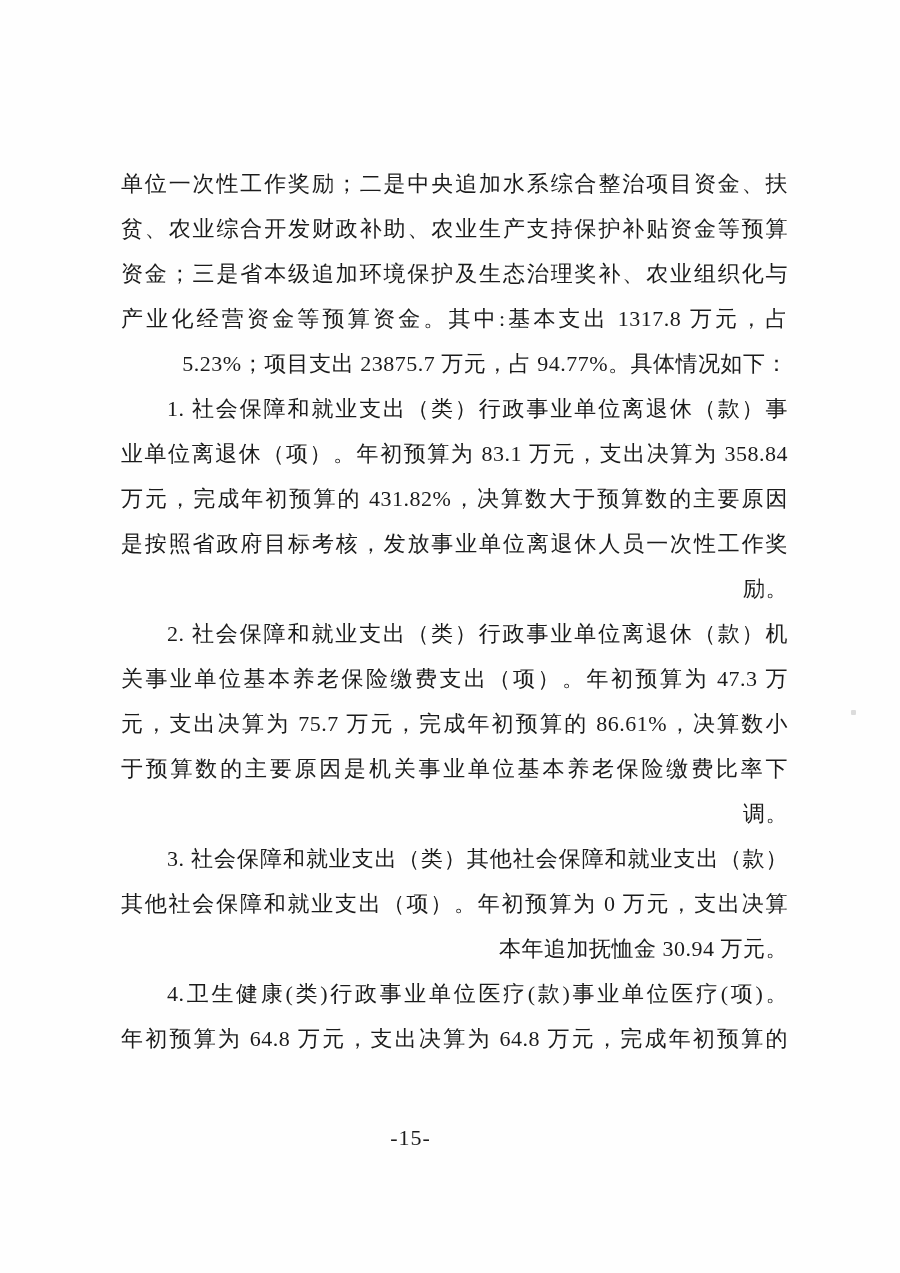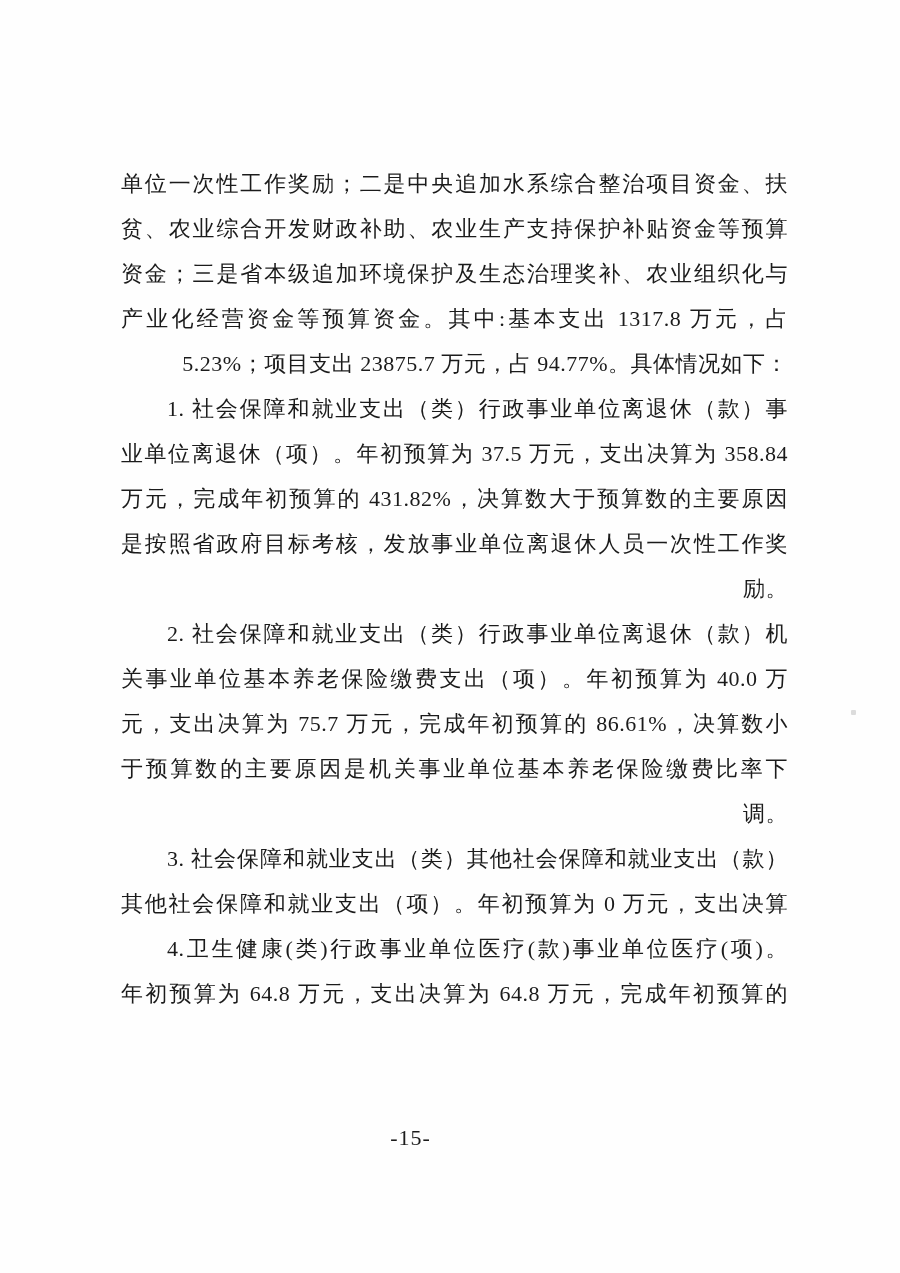--- a/index.html
+++ b/index.html
@@ -65,29 +65,30 @@
 <body>
 
 <div class="page">
   <div class="doc-body">
       <div class="line fill"><span class="seg-regular">单位一次性工作奖励；二是中央追加水系综合整治项目资金、扶</span></div>
       <div class="line fill"><span class="seg-regular">贫、农业综合开发财政补助、农业生产支持保护补贴资金等预算</span></div>
       <div class="line fill"><span class="seg-regular">资金；三是省本级追加环境保护及生态治理奖补、农业组织化与</span></div>
       <div class="line fill"><span class="seg-regular">产业化经营资金等预算资金。其中:基本支出 1317.8 万元，占</span></div>
       <div class="line"><span class="seg-regular">5.23%；项目支出 23875.7 万元，占 94.77%。具体情况如下：</span></div>
       <div class="line fill indent"><span class="seg-bold">1. 社会保障和就业支出（类）行政事业单位离退休（款）事</span></div>
-      <div class="line fill"><span class="seg-bold">业单位离退休（项）。</span><span class="seg-regular">年初预算为 37.5 万元，支出决算为 358.84</span></div>
+      <div class="line fill"><span class="seg-bold">业单位离退休（项）。</span><span class="seg-regular">年初预算为 83.1 万元，支出决算为 358.84</span></div>
       <div class="line fill"><span class="seg-regular">万元，完成年初预算的 431.82%，决算数大于预算数的主要原因</span></div>
       <div class="line fill"><span class="seg-regular">是按照省政府目标考核，发放事业单位离退休人员一次性工作奖</span></div>
       <div class="line"><span class="seg-regular">励。</span></div>
       <div class="line fill indent"><span class="seg-bold">2. 社会保障和就业支出（类）行政事业单位离退休（款）机</span></div>
-      <div class="line fill"><span class="seg-bold">关事业单位基本养老保险缴费支出（项）。</span><span class="seg-regular">年初预算为 40.0 万</span></div>
+      <div class="line fill"><span class="seg-bold">关事业单位基本养老保险缴费支出（项）。</span><span class="seg-regular">年初预算为 47.3 万</span></div>
       <div class="line fill"><span class="seg-regular">元，支出决算为 75.7 万元，完成年初预算的 86.61%，决算数小</span></div>
       <div class="line fill"><span class="seg-regular">于预算数的主要原因是机关事业单位基本养老保险缴费比率下</span></div>
       <div class="line"><span class="seg-regular">调。</span></div>
       <div class="line fill indent"><span class="seg-bold">3. 社会保障和就业支出（类）其他社会保障和就业支出（款）</span></div>
       <div class="line fill"><span class="seg-bold">其他社会保障和就业支出（项）。</span><span class="seg-regular">年初预算为 0 万元，支出决算</span></div>
+      <div class="line"><span class="seg-regular">本年追加抚恤金 30.94 万元。</span></div>
       <div class="line fill indent"><span class="seg-bold">4.卫生健康(类)行政事业单位医疗(款)事业单位医疗(项)。</span></div>
       <div class="line fill"><span class="seg-regular">年初预算为 64.8 万元，支出决算为 64.8 万元，完成年初预算的</span></div>
     </div>
   <div class="footer">-15-</div>
   <div class="artifact-dot"></div>
 </div>
 
 </body></html>

